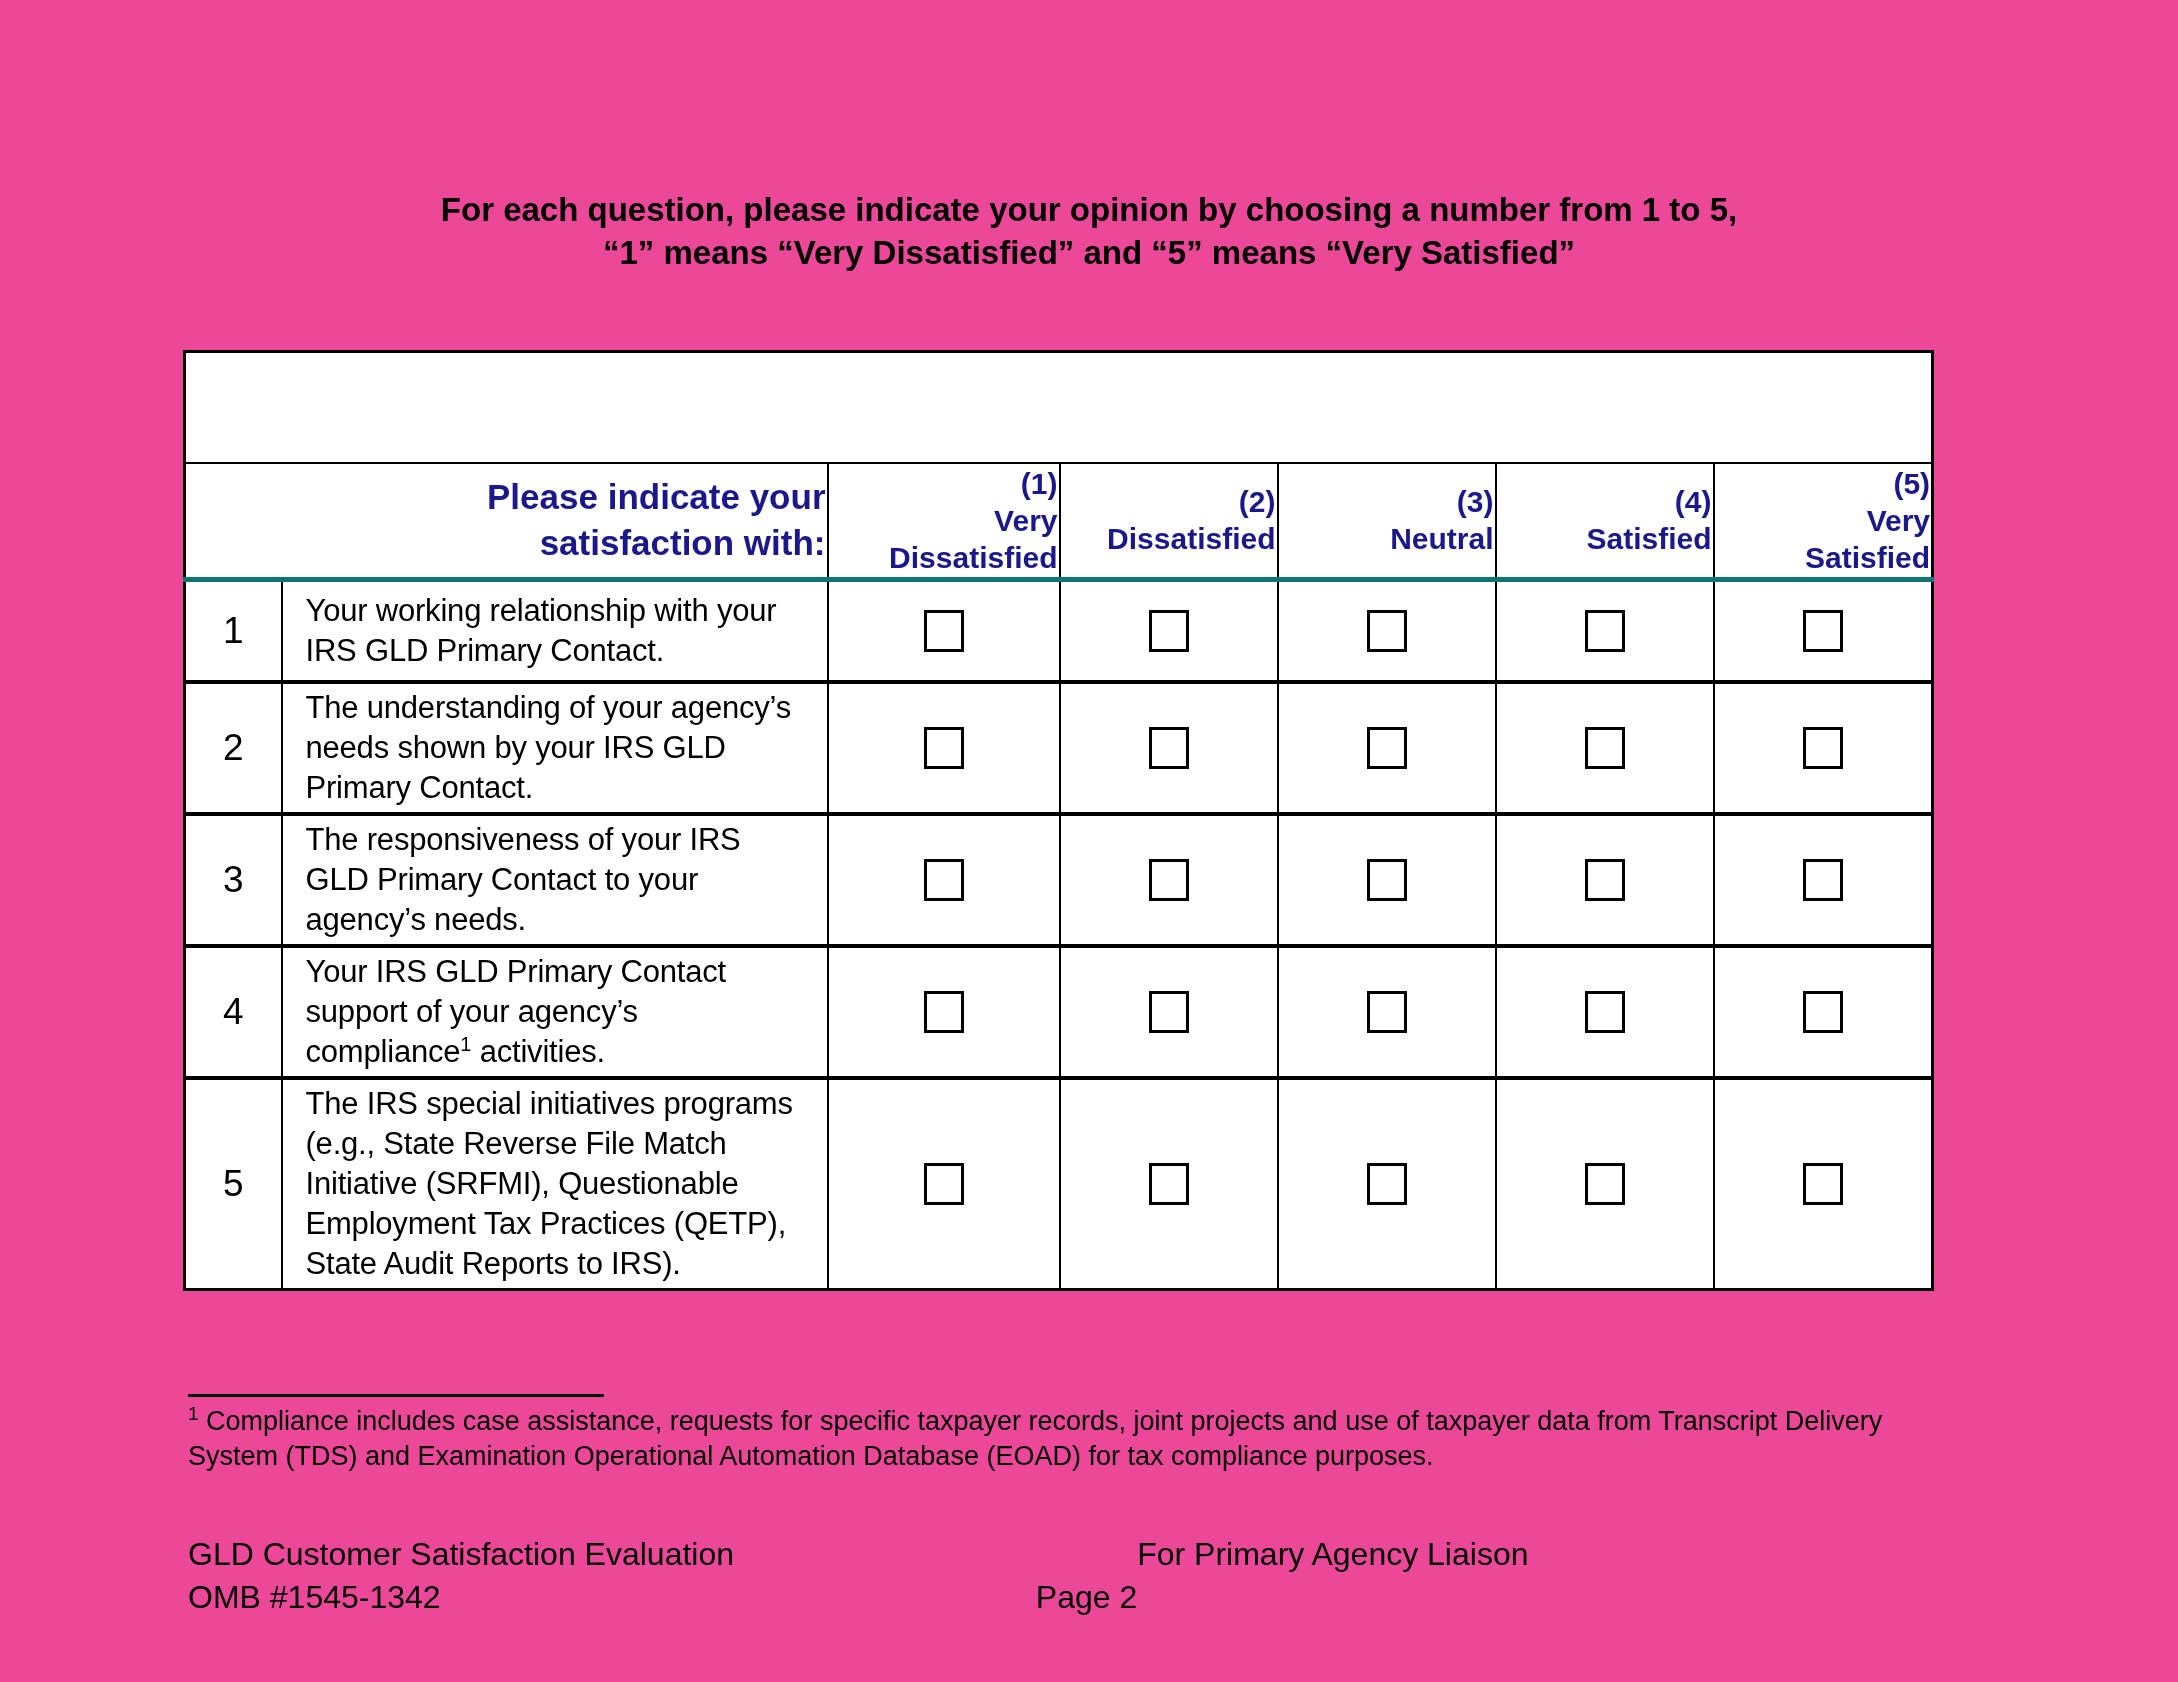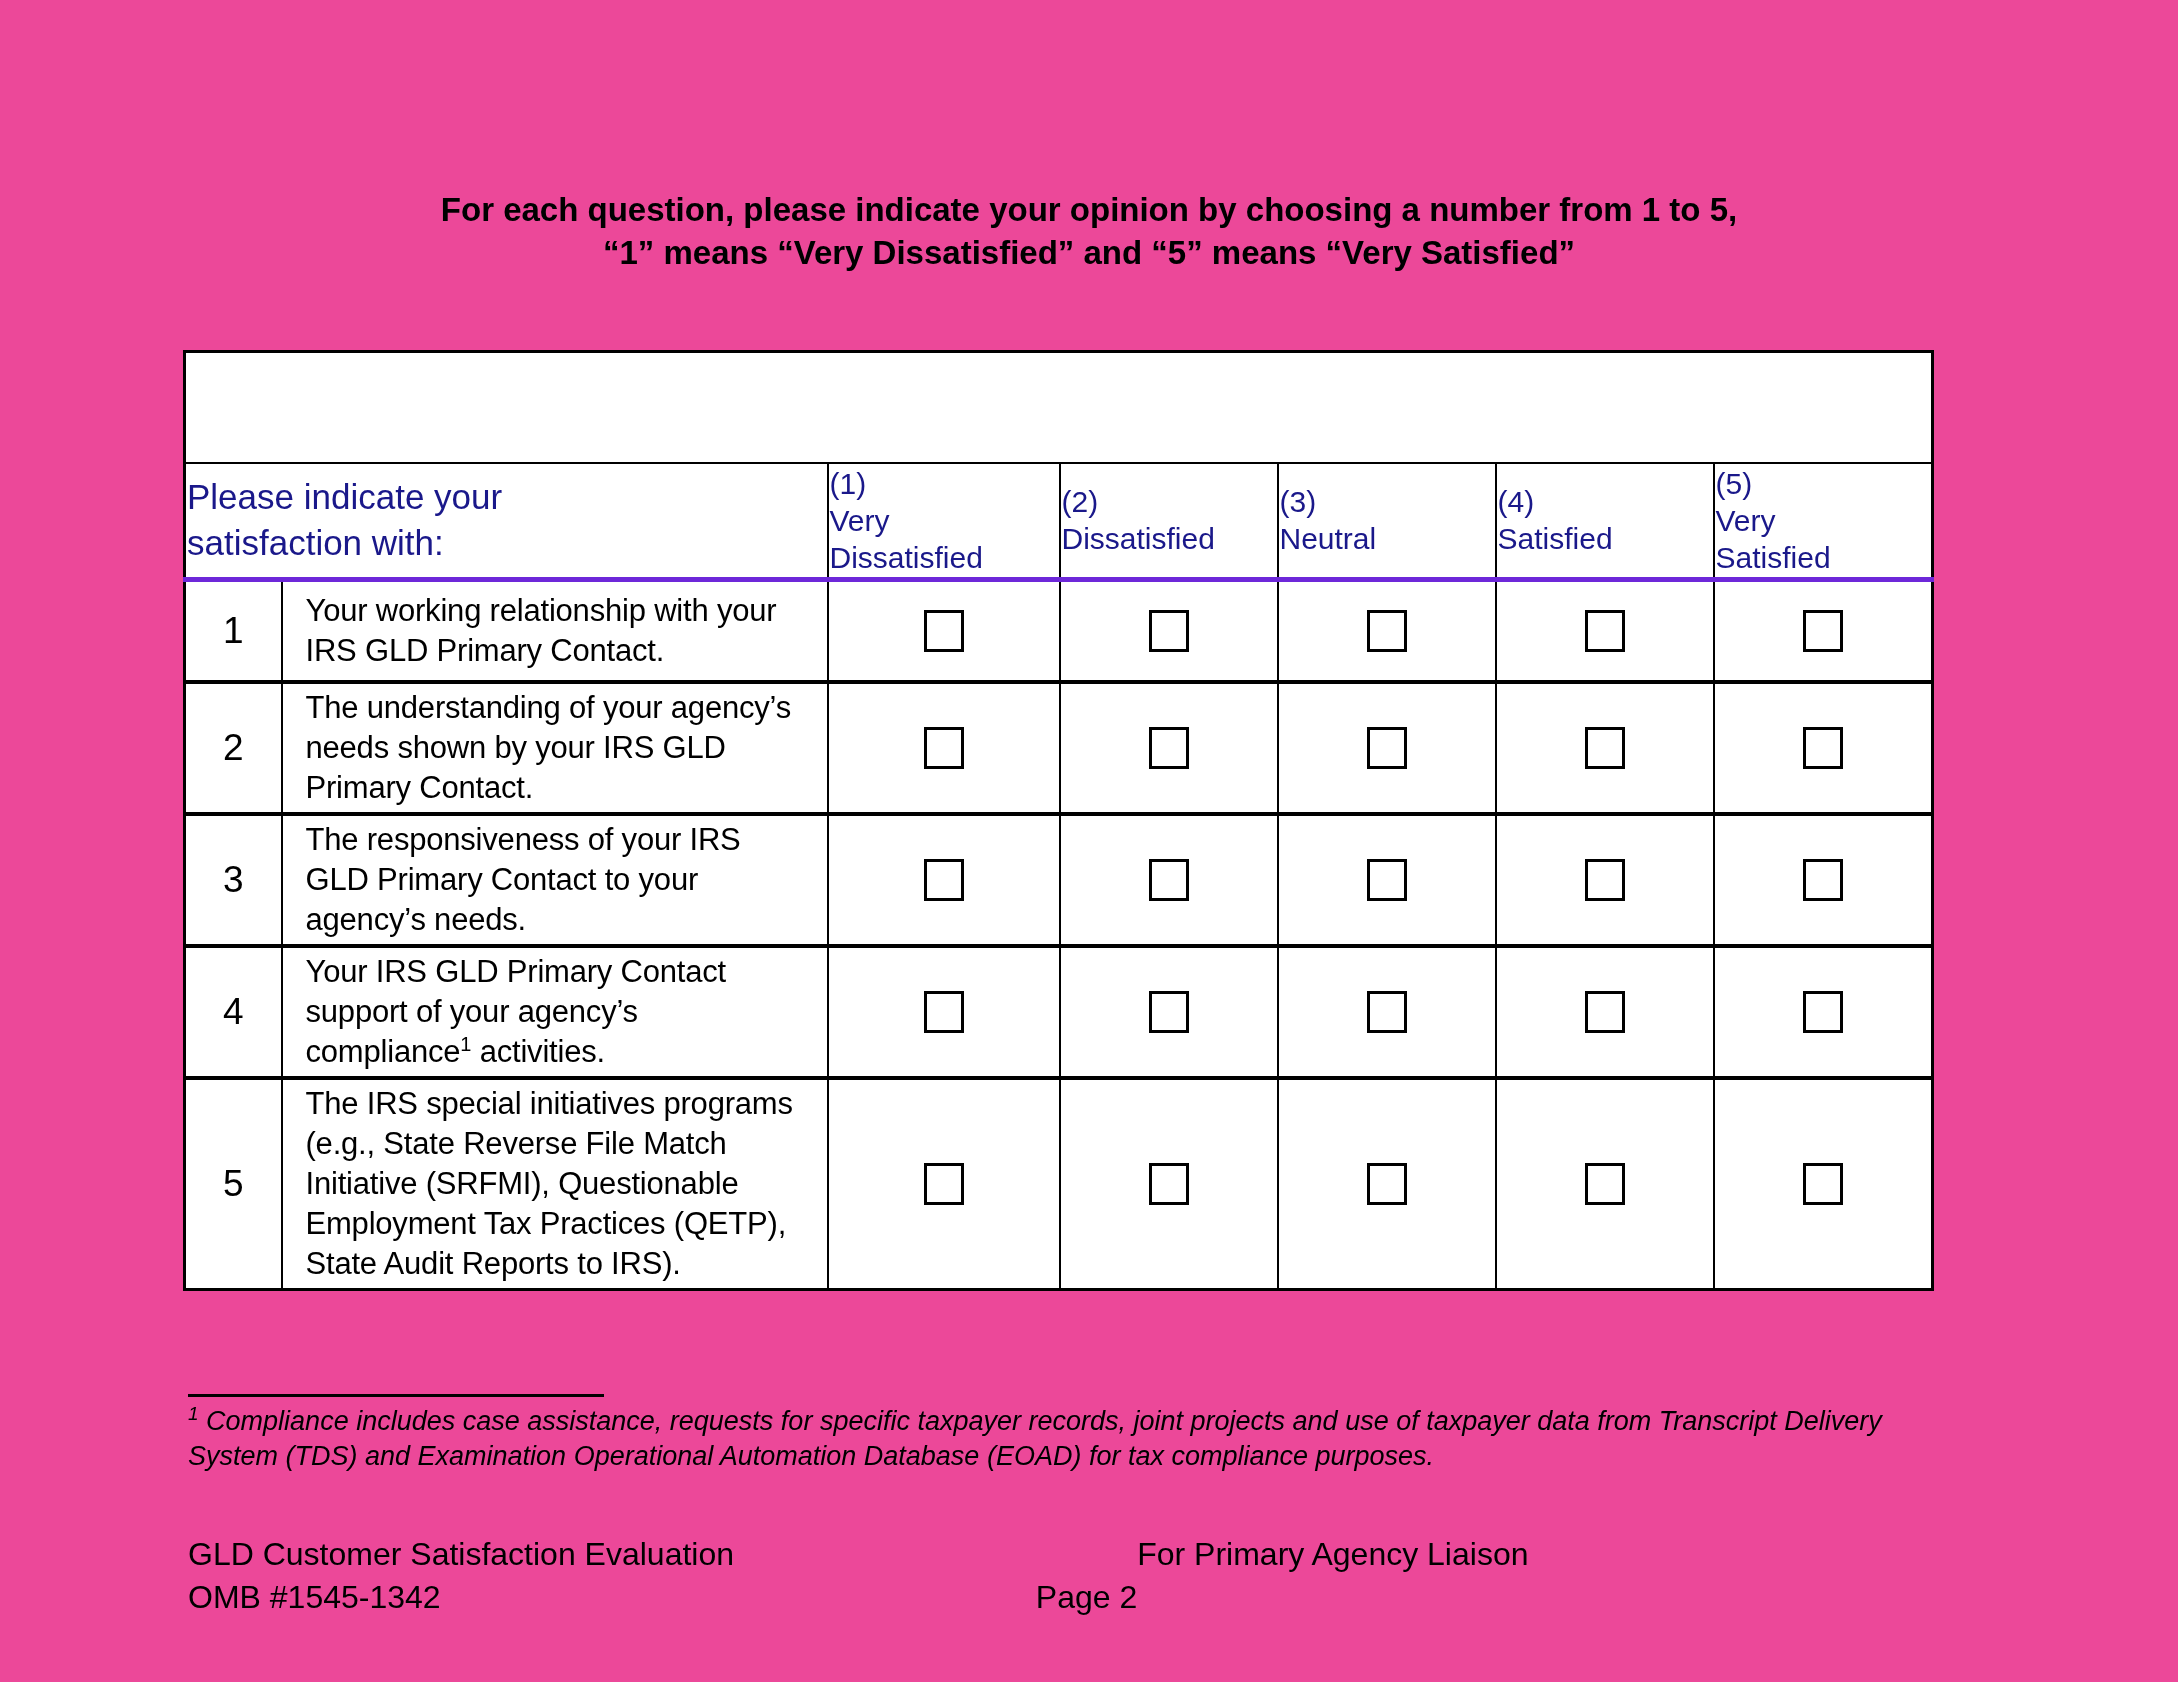--- a/index.html
+++ b/index.html
@@ -25,22 +25,22 @@
   }
   table.survey td { border:2px solid #000; background:#fff; }
   tr.banner-row { height:111px; }
   td.banner {
     background:var(--banner_bg); color:#ffffff; font-weight:bold;
     font-size:38px; text-align:center; vertical-align:middle;
     border:3px solid #000;
   }
   tr.header-row { height:116px; }
   tr.header-row td {
-    border-bottom:5px solid #6d28d9; vertical-align:middle; text-align:left;
-    white-space:pre-line; color:var(--navy); font-weight:normal;
+    border-bottom:5px solid #0f766e; vertical-align:middle; text-align:right;
+    white-space:pre-line; color:var(--navy); font-weight:bold;
   }
   td.prompt { font-size:35px; line-height:46px; }
   td.rating-head { font-size:30px; line-height:37px; }
   tr.q-row td { border-top:4px solid #000; }
   tr.r1 { height:103px; } tr.r2 { height:123px; } tr.r3 { height:118px; }
   tr.r4 { height:119px; } tr.r5 { height:200px; }
   td.num { text-align:center; vertical-align:middle; font-size:37px; }
   td.q {
     font-size:31px; line-height:40px; letter-spacing:-0.2px;
     padding:4px 4px 4px 23px; vertical-align:middle;
@@ -51,21 +51,21 @@
   .checkbox {
     display:inline-block; width:34px; height:36px;
     border:3px solid #000; background:#fff; vertical-align:middle;
   }
   .footnote-rule {
     position:absolute; left:188px; top:1394px; width:416px; height:3px;
     background:#000;
   }
   .footnote {
     position:absolute; left:188px; top:1404px; width:1841px;
-    font-size:27px; line-height:35px; color:#000;font-style:italic;
+    font-size:27px; line-height:35px; color:#000;
   }
   .footnote sup { font-size:19px; line-height:0; }
   .footnote span { white-space:pre-line; }
   .footer {
     position:absolute; left:188px; top:1533px; width:1797px;
     display:grid; grid-template-columns:1fr auto 1fr;
     font-size:32px; line-height:43px; color:#000;
   }
   .footer .f-right { text-align:right; }
 </style>

